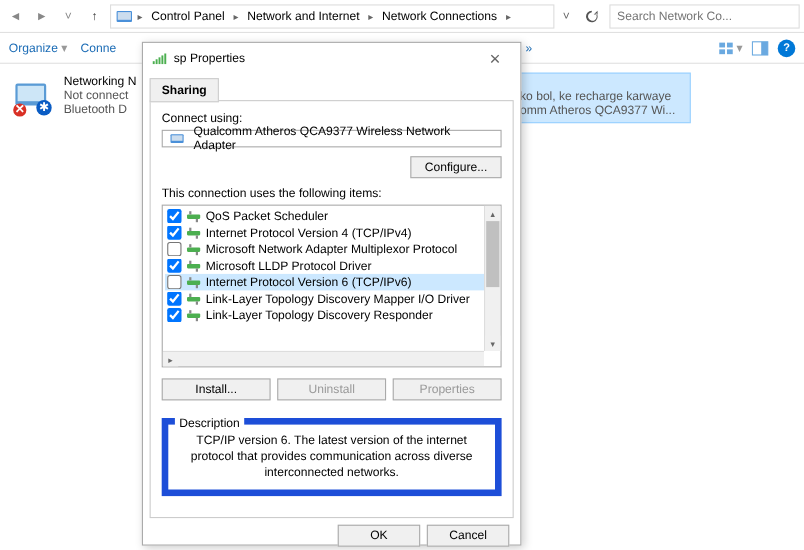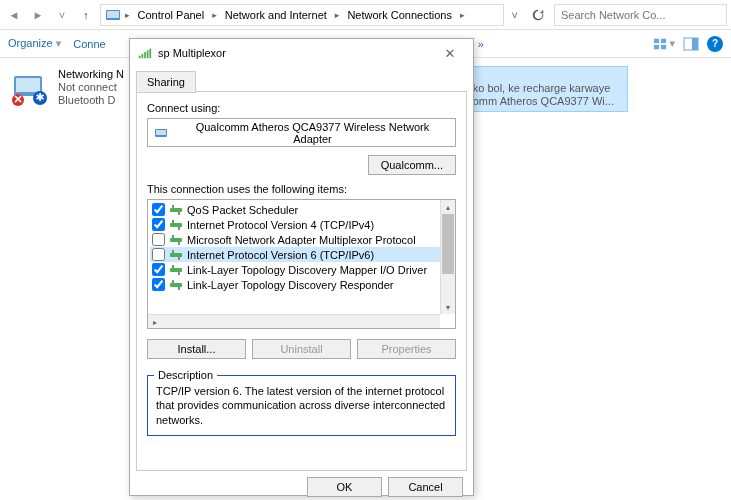--- a/index.html
+++ b/index.html
@@ -31,40 +31,40 @@
 .conn-status { color: #555; }
 .conn-adapter { color: #555; white-space: nowrap; overflow: hidden; text-overflow: ellipsis; max-width: 180px; }
 
 
 .dialog { position: absolute; left: 129px; top: 38px; width: 345px; height: 458px; background: #fff; border: 1px solid #aaa; box-shadow: 2px 2px 8px rgba(0,0,0,0.2); }
 .dlg-title { height: 28px; display: flex; align-items: center; padding: 0 8px; gap: 6px; }
 .dlg-title-icon { width: 14px; height: 14px; }
 .dlg-close { margin-left: auto; width: 30px; text-align: center; color: #666; font-size: 13px; }
 .tabs { display: flex; padding: 0 6px; margin-top: 2px; }
 .tab { padding: 4px 10px; border: 1px solid #ccc; border-bottom: none; background: #fff; position: relative; top: 1px; z-index: 2; }
-.tab.inactive { background: #f0f0f0; top: 2px; border-bottom: 1px solid #ccc; z-index: 0; }
+.tab.inactive { background: #f0f0f0; top: 2px; border-bottom: 1px solid #ccc; z-index: 0; font-weight: bold; }
 .tab-panel { margin: 0 6px; border: 1px solid #ccc; padding: 10px; height: 380px; }
 .label { margin-bottom: 4px; }
-.adapter-box { border: 1px solid #aaa; padding: 4px 6px; display: flex; align-items: center; gap: 6px; height: 29px; text-align: center; }
+.adapter-box { border: 1px solid #aaa; padding: 4px 6px; display: flex; align-items: center; gap: 6px; height: 16px; }
 .btn-row { display: flex; justify-content: flex-end; margin: 8px 0; }
 .btn { border: 1px solid #aaa; background: #f0f0f0; padding: 3px 12px; min-width: 75px; text-align: center; }
 .btn.disabled { color: #999; }
-.items-list { border: 1px solid #aaa; height: 130px; overflow: hidden; position: relative; }
+.items-list { border: 1px solid #aaa; height: 148px; overflow: hidden; position: relative; }
 .items-inner { padding: 2px; }
 .item-row { display: flex; align-items: center; gap: 4px; padding: 1px 2px; }
 .item-row input[type=checkbox] { width: 13px; height: 13px; }
 .item-icon { width: 14px; height: 12px; }
 .item-row.selected { background: #cce8ff; }
 .scroll-v { position: absolute; right: 0; top: 0; bottom: 14px; width: 15px; background: #f0f0f0; border-left: 1px solid #ddd; }
 .scroll-thumb-v { position: absolute; left: 1px; right: 1px; top: 14px; height: 60px; background: #c0c0c0; }
 .scroll-btn { position: absolute; left: 0; right: 0; height: 14px; background: #f0f0f0; display: flex; align-items: center; justify-content: center; font-size: 8px; color: #666; }
 .scroll-h { position: absolute; left: 0; right: 15px; bottom: 0; height: 14px; background: #f0f0f0; border-top: 1px solid #ddd; }
 .btn3 { display: flex; gap: 6px; margin: 10px 0; }
 .btn3 .btn { flex: 1; min-width: 0; }
-.desc-group { border: 1px solid #1d4ed8; padding: 8px; margin-top: 16px; position: relative; }
+.desc-group { border: 6px solid #1d4ed8; padding: 8px; margin-top: 16px; position: relative; text-align: center; }
 .desc-legend { position: absolute; top: -7px; left: 6px; background: #fff; padding: 0 4px; }
 .desc-text { line-height: 1.3; }
 .dlg-buttons { display: flex; justify-content: flex-end; gap: 6px; padding: 6px 10px; }
 
 .chevron { color: #999; }
 .help-icon { width: 16px; height: 16px; border-radius: 50%; background: #0078d7; color: #fff; display: flex; align-items: center; justify-content: center; font-weight: bold; font-size: 10px; }
 </style>
 </head>
 <body>
 
@@ -158,37 +158,37 @@
 
 <div class="dialog">
   <div class="dlg-title">
     <svg class="dlg-title-icon" viewBox="0 0 16 16">
         <rect x="1" y="11" width="2" height="3" fill="#4caf50"></rect>
         <rect x="4" y="9" width="2" height="5" fill="#4caf50"></rect>
         <rect x="7" y="7" width="2" height="7" fill="#4caf50"></rect>
         <rect x="10" y="5" width="2" height="9" fill="#4caf50"></rect>
         <rect x="13" y="3" width="2" height="11" fill="#4caf50"></rect>
       </svg>
-    <span>sp Multiplexor</span>
+    <span>sp Properties</span>
     <div class="dlg-close">✕</div>
   </div>
   <div class="tabs">
     <div class="tab inactive">Sharing</div>
   </div>
   <div class="tab-panel">
     <div class="label">Connect using:</div>
     <div class="adapter-box">
       <svg width="16" height="14" viewBox="0 0 16 14">
           <rect x="1" y="3" width="12" height="8" fill="#4a90d9" rx="1"></rect>
           <rect x="2" y="4" width="10" height="5" fill="#cde"></rect>
         </svg>
       <span>Qualcomm Atheros QCA9377 Wireless Network Adapter</span>
     </div>
     <div class="btn-row">
-      <div class="btn">Qualcomm...</div>
+      <div class="btn">Configure...</div>
     </div>
     <div class="label">This connection uses the following items:</div>
     <div class="items-list">
       <div class="items-inner" id="items-container">
           <div class="item-row">
             <input type="checkbox" checked="" style="">
             <span class="item-icon"><svg viewBox="0 0 14 12">
                 <rect x="1" y="4" width="12" height="4" fill="#4caf50" rx="1"></rect>
                 <rect x="3" y="1" width="2" height="3" fill="#888"></rect>
                 <rect x="9" y="8" width="2" height="3" fill="#888"></rect>
@@ -205,20 +205,29 @@
             <span>Internet Protocol Version 4 (TCP/IPv4)</span>
           </div>
           <div class="item-row">
             <input type="checkbox" style="">
             <span class="item-icon"><svg viewBox="0 0 14 12">
                 <rect x="1" y="4" width="12" height="4" fill="#4caf50" rx="1"></rect>
                 <rect x="3" y="1" width="2" height="3" fill="#888"></rect>
                 <rect x="9" y="8" width="2" height="3" fill="#888"></rect>
               </svg></span>
             <span>Microsoft Network Adapter Multiplexor Protocol</span>
+          </div>
+          <div class="item-row">
+            <input type="checkbox" checked="" style="">
+            <span class="item-icon"><svg viewBox="0 0 14 12">
+                <rect x="1" y="4" width="12" height="4" fill="#4caf50" rx="1"></rect>
+                <rect x="3" y="1" width="2" height="3" fill="#888"></rect>
+                <rect x="9" y="8" width="2" height="3" fill="#888"></rect>
+              </svg></span>
+            <span>Microsoft LLDP Protocol Driver</span>
           </div>
           <div class="item-row selected">
             <input type="checkbox" style="">
             <span class="item-icon"><svg viewBox="0 0 14 12">
                 <rect x="1" y="4" width="12" height="4" fill="#4caf50" rx="1"></rect>
                 <rect x="3" y="1" width="2" height="3" fill="#888"></rect>
                 <rect x="9" y="8" width="2" height="3" fill="#888"></rect>
               </svg></span>
             <span>Internet Protocol Version 6 (TCP/IPv6)</span>
           </div>

